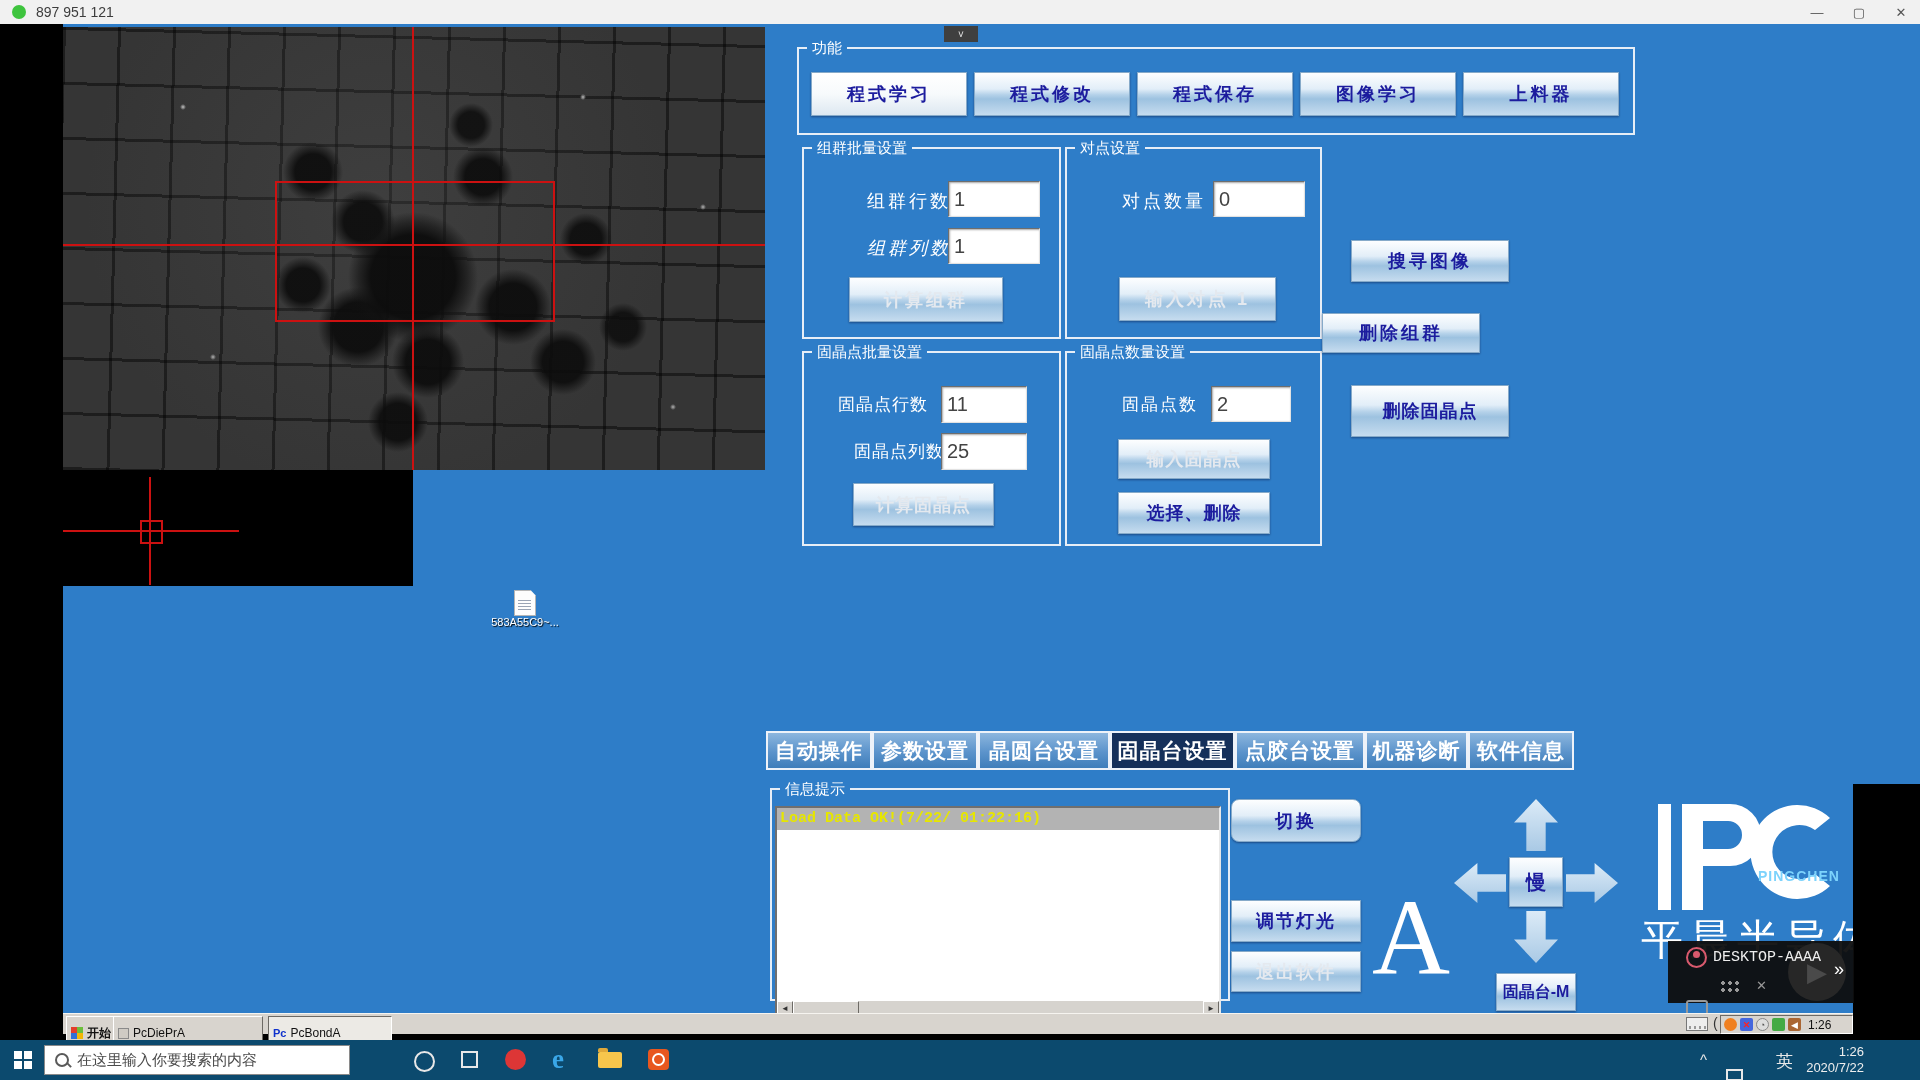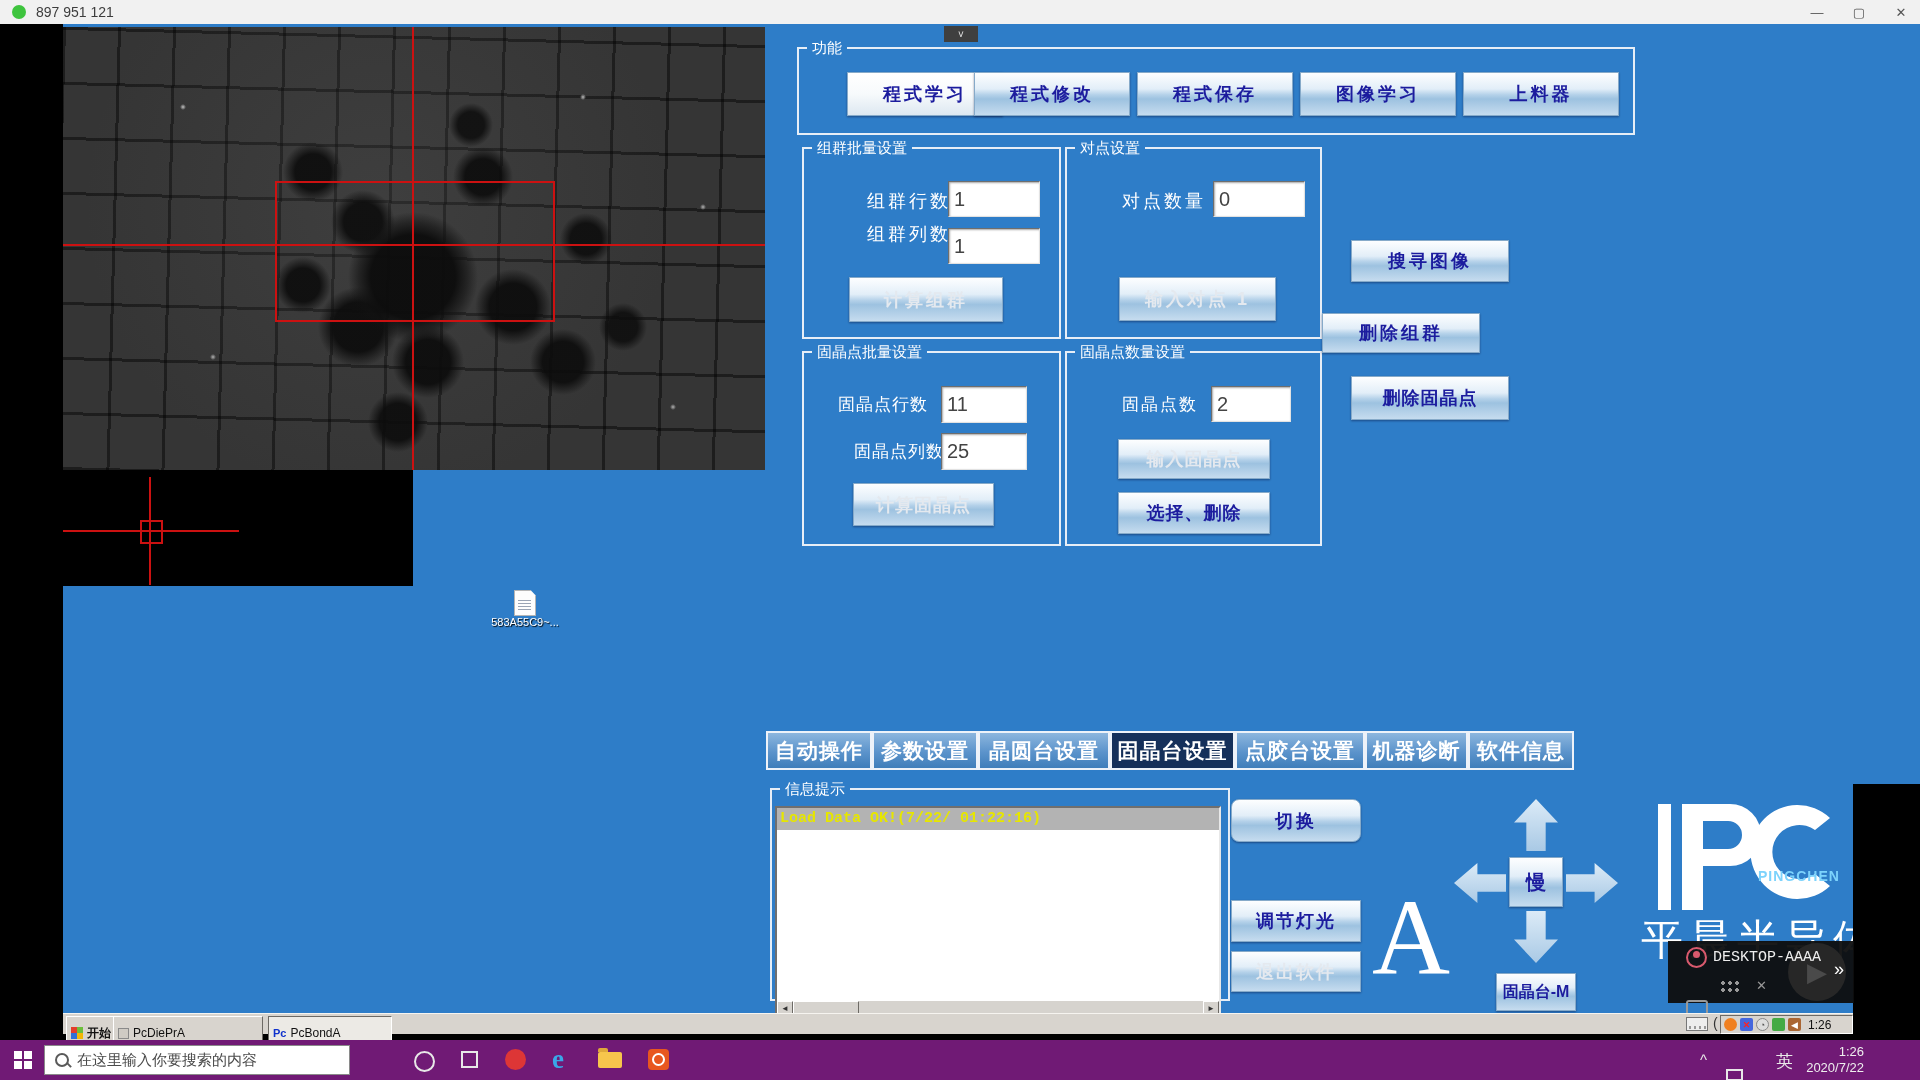--- a/index.html
+++ b/index.html
@@ -122,21 +122,21 @@
   .xpbtn.pressed{background:#eceae5;border-color:#6d6a65 #fff #fff #6d6a65;}
   .xplogo{width:12px;height:12px;background:
     linear-gradient(90deg,#e33e2b 50%,#6cbf3c 50%) 0 0/12px 6px no-repeat,
     linear-gradient(90deg,#2f6fd6 50%,#f2b705 50%) 0 6px/12px 6px no-repeat;}
   .trayicon{width:13px;height:13px;border-radius:2px;display:flex;align-items:center;justify-content:center;font-size:9px;color:#fff;}
   .kbd{width:22px;height:14px;border:1px solid #777;background:#eee;
     background-image:repeating-linear-gradient(90deg,#999 0 2px,transparent 2px 5px);background-size:18px 3px;
     background-position:2px 8px;background-repeat:no-repeat;box-sizing:border-box;}
 
   
-  .winbar{left:0;top:1040px;width:1920px;height:40px;background:#701a75;}
+  .winbar{left:0;top:1040px;width:1920px;height:40px;background:#0c4a6e;}
   .w10logo{width:18px;height:18px;background:
     linear-gradient(#fff,#fff) 0 0/8px 8px no-repeat,linear-gradient(#fff,#fff) 10px 0/8px 8px no-repeat,
     linear-gradient(#fff,#fff) 0 10px/8px 8px no-repeat,linear-gradient(#fff,#fff) 10px 10px/8px 8px no-repeat;}
   .searchbox{background:#fff;border:1px solid #8a8a8a;display:flex;align-items:center;box-sizing:border-box;}
   .mag{width:10px;height:10px;border:2px solid #5a5a5a;border-radius:50%;position:relative;margin:0 8px 0 10px;}
   .mag::after{content:"";position:absolute;left:9px;top:9px;width:6px;height:2px;background:#5a5a5a;transform:rotate(45deg);}
   .searchtext{color:#4a4a4a;font-size:15px;}
   .cortana{width:17px;height:17px;border:2px solid #e8e8e8;border-radius:50%;}
   .taskview{width:17px;height:17px;border:2px solid #e8e8e8;box-sizing:border-box;}
   .reccirc{width:21px;height:21px;border-radius:50%;background:#dd3636;}
@@ -183,32 +183,32 @@
   </div>
   <div class="icon-label">583A55C9~...</div>
 </div>
 
 <div class="abs chev-btn" style="left:944px;top:26px;width:34px;height:16px;">
   <span>˅</span>
 </div>
 
 <div class="abs grp" style="left:797px;top:47px;width:834px;height:84px;">
   <div class="grp-lbl">功能</div>
-  <div class="abs btn bright" style="left:12px;top:23px;width:156px;height:44px;margin-left:36px;">程式学习</div>
+  <div class="abs btn bright" style="left:12px;top:23px;width:156px;height:44px;">程式学习</div>
   <div class="abs btn" style="left:175px;top:23px;width:156px;height:44px;">程式修改</div>
   <div class="abs btn" style="left:338px;top:23px;width:156px;height:44px;">程式保存</div>
   <div class="abs btn" style="left:501px;top:23px;width:156px;height:44px;">图像学习</div>
   <div class="abs btn" style="left:664px;top:23px;width:156px;height:44px;">上料器</div>
 </div>
 
 <div class="abs grp" style="left:802px;top:147px;width:255px;height:188px;">
   <div class="grp-lbl">组群批量设置</div>
   <div class="abs flabel" style="left:63px;top:40px;">组群行数</div>
   <input class="abs tbox" style="left: 144px; top: 32px; width: 92px; height: 36px;" value="1">
-  <div class="abs flabel" style="left:63px;top:73px;">组群列数</div>
+  <div class="abs flabel" style="left:63px;top:87px;font-style:italic;">组群列数</div>
   <input class="abs tbox" style="left: 144px; top: 79px; width: 92px; height: 36px;" value="1">
   <div class="abs btn dim" style="left:45px;top:128px;width:154px;height:45px;">计算组群</div>
 </div>
 
 <div class="abs grp" style="left:1065px;top:147px;width:253px;height:188px;">
   <div class="grp-lbl">对点设置</div>
   <div class="abs flabel" style="left:55px;top:40px;">对点数量</div>
   <input class="abs tbox" style="left: 146px; top: 32px; width: 92px; height: 36px;" value="0">
   <div class="abs btn dim" style="left:52px;top:128px;width:157px;height:44px;">输入对点 1</div>
 </div>
@@ -225,21 +225,21 @@
 <div class="abs grp" style="left:1065px;top:351px;width:253px;height:191px;">
   <div class="grp-lbl">固晶点数量设置</div>
   <div class="abs flabel" style="left:55px;top:40px;font-size:17px;letter-spacing:2px;">固晶点数</div>
   <input class="abs tbox" style="left: 144px; top: 33px; width: 80px; height: 36px;" value="2">
   <div class="abs btn dim" style="left:51px;top:86px;width:152px;height:40px;letter-spacing:1px;">输入固晶点</div>
   <div class="abs btn" style="left:51px;top:139px;width:152px;height:42px;letter-spacing:1px;">选择、删除</div>
 </div>
 
 <div class="abs btn" style="left:1351px;top:240px;width:158px;height:42px;">搜寻图像</div>
 <div class="abs btn" style="left:1322px;top:313px;width:158px;height:40px;">删除组群</div>
-<div class="abs btn" style="left:1351px;top:376px;width:158px;height:44px;letter-spacing:1px;">删除固晶点</div>
+<div class="abs btn" style="left:1351px;top:385px;width:158px;height:52px;letter-spacing:1px;">删除固晶点</div>
 
 <div class="abs tabrow" style="left:766px;top:731px;height:39px;">
   <div class="tab" style="width:106px;">自动操作</div>
   <div class="tab" style="width:106px;">参数设置</div>
   <div class="tab" style="width:132px;">晶圆台设置</div>
   <div class="tab sel" style="width:125px;">固晶台设置</div>
   <div class="tab" style="width:130px;">点胶台设置</div>
   <div class="tab" style="width:103px;">机器诊断</div>
   <div class="tab" style="width:106px;">软件信息</div>
 </div>

